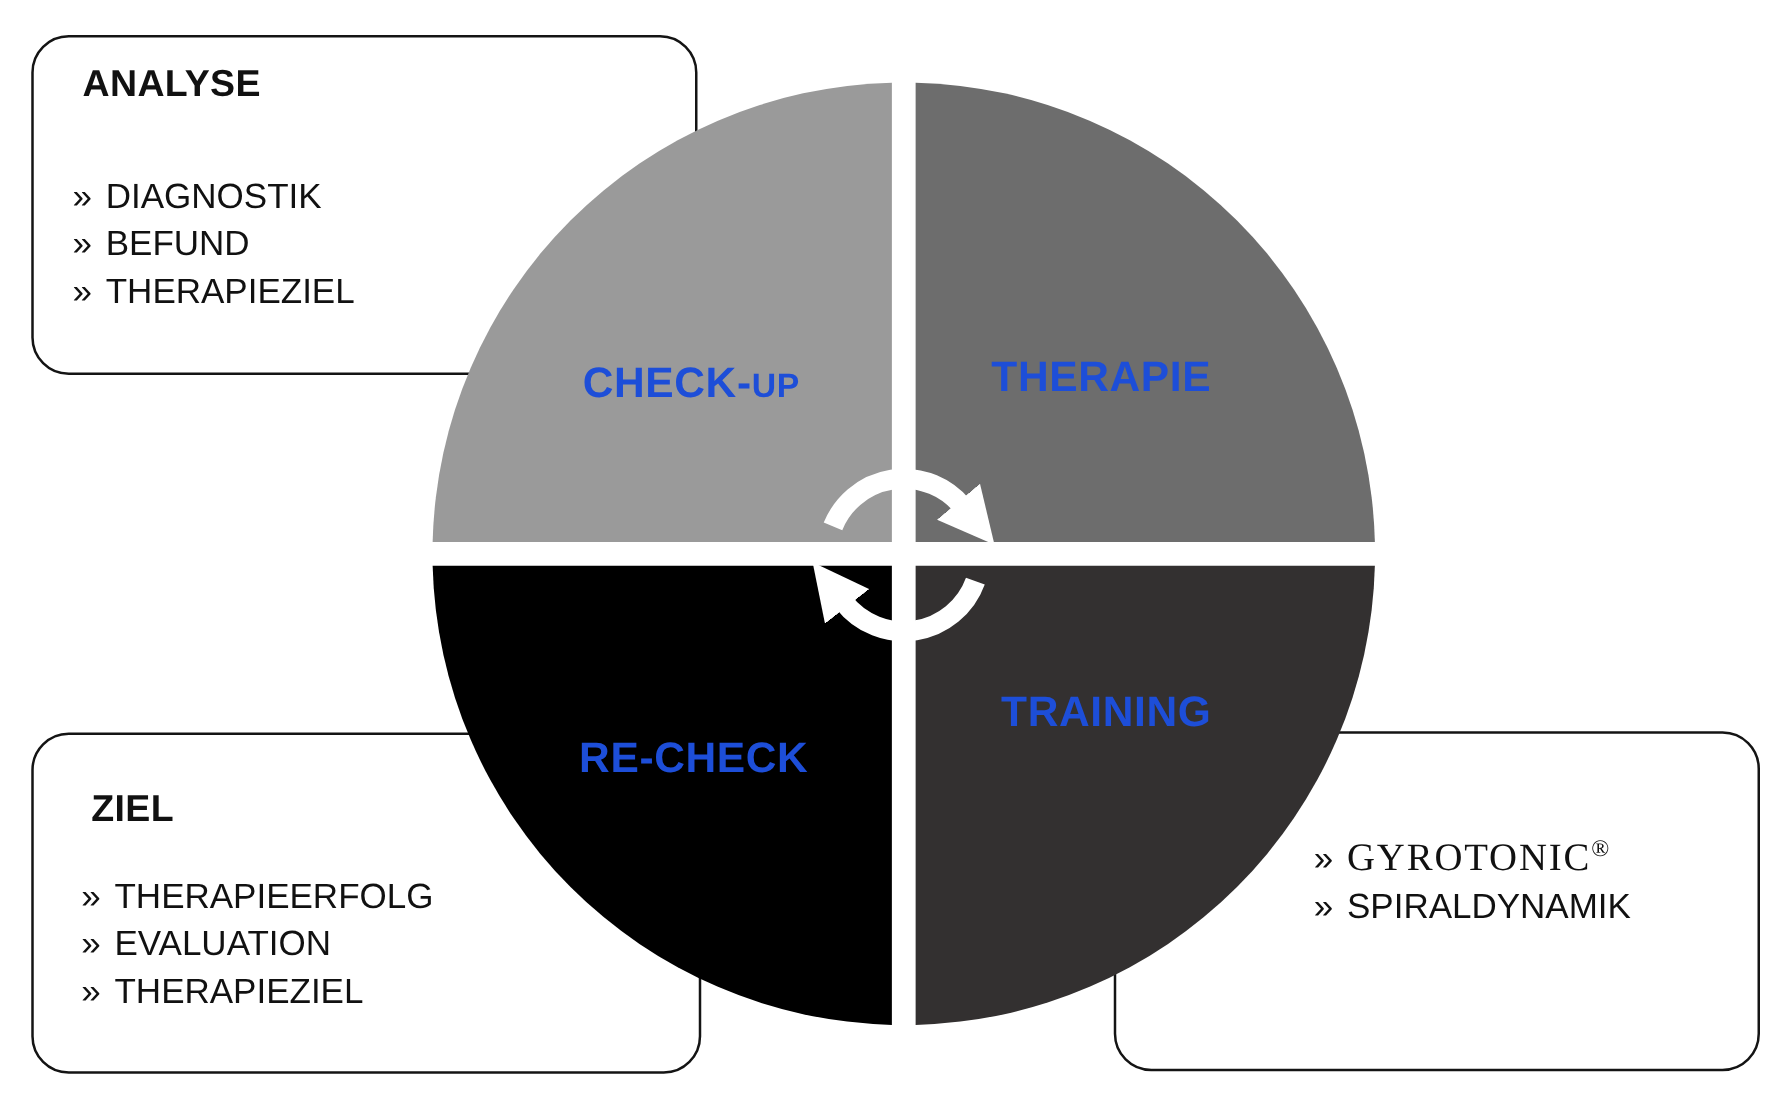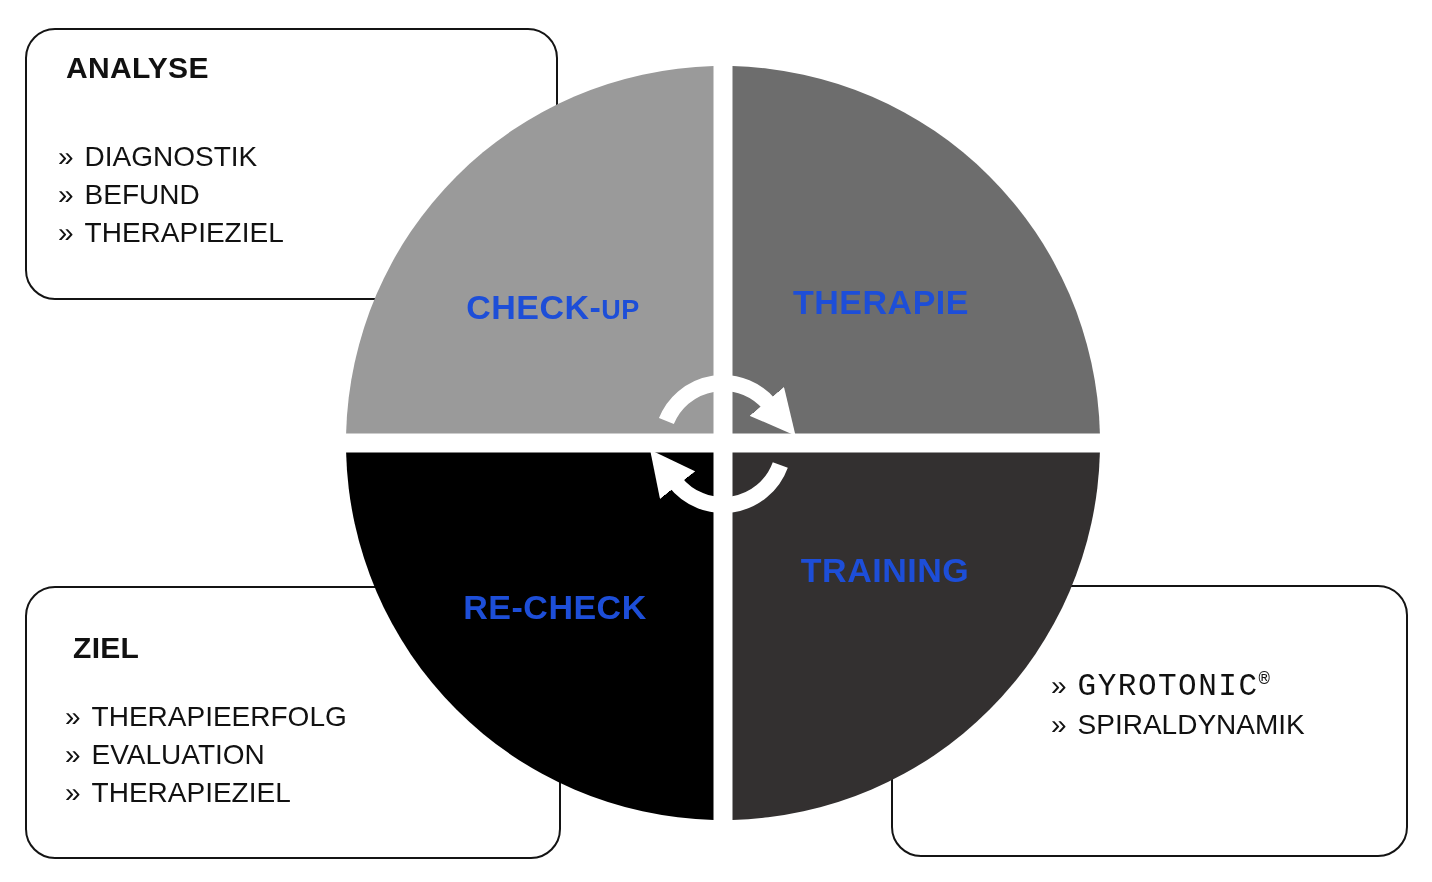--- a/index.html
+++ b/index.html
@@ -41,21 +41,21 @@
   .box-ziel              .box-items { margin-top: 30px; }
   .box-trainingstherapie .box-items { margin-top: 30px; }
 
   .box-items li {
     font-size: 28px;
     line-height: 38px;
     white-space: nowrap;
   }
   .bullet { margin-right: 11px; }
   .serif-item {
-    font-family: Liberation Mono, monospace;
+    font-family: Liberation Serif, serif;
     font-size: 31px;
     letter-spacing: 1.5px;
   }
   .serif-item sup {
     font-size: 19px;
     letter-spacing: 0;
     vertical-align: super;
     line-height: 0;
   }
 

